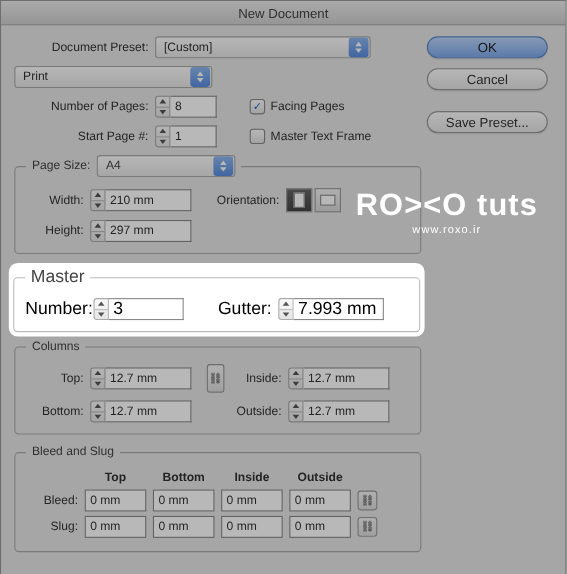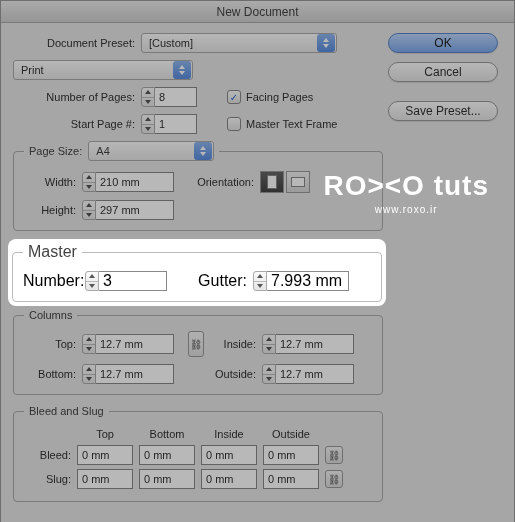--- a/index.html
+++ b/index.html
@@ -35,21 +35,21 @@
   .orient-glyph.land { width:14px; height:10px; }
   .link-btn { width:16px; height:26px; border:1px solid #999; border-radius:3px; background:linear-gradient(#f5f5f5,#dedede); display:inline-flex; align-items:center; justify-content:center; font-size:10px; }
   .small-btn { width:18px; height:18px; border:1px solid #999; border-radius:3px; background:linear-gradient(#f4f4f4,#dcdcdc); display:inline-flex; align-items:center; justify-content:center; font-size:10px;}
   
   .highlight-layer { position: absolute; z-index: 60; left: 12px; top: 243px; width: 370px; background:#fff; border-radius:4px; padding:0; box-shadow: 0 0 0 4px #fff; }
   .highlight-layer fieldset { margin:0; background:#fff; border:1px solid #bbb; }
   .watermark { position:absolute; z-index:70; right:26px; top:170px; color:#fff; text-align:center; font-family: Arial, sans-serif; pointer-events:none;}
   .watermark .logo { font-size:28px; font-weight:bold; letter-spacing:1px;}
   .watermark .sub { font-size:10px; letter-spacing:1px; margin-top:2px;}
   table.bs { border-collapse: collapse; }
-  table.bs th { font-weight: normal; text-align:center; padding-bottom:3px; color:#333; }
+  table.bs th { font-weight: bold; text-align:center; padding-bottom:3px; color:#333; }
   table.bs td { padding: 2px 3px; }
 </style>
 </head>
 <body>
 
 <div class="window">
   <div class="titlebar">New Document</div>
   <div class="content">
 
     <div class="sidebtns">

